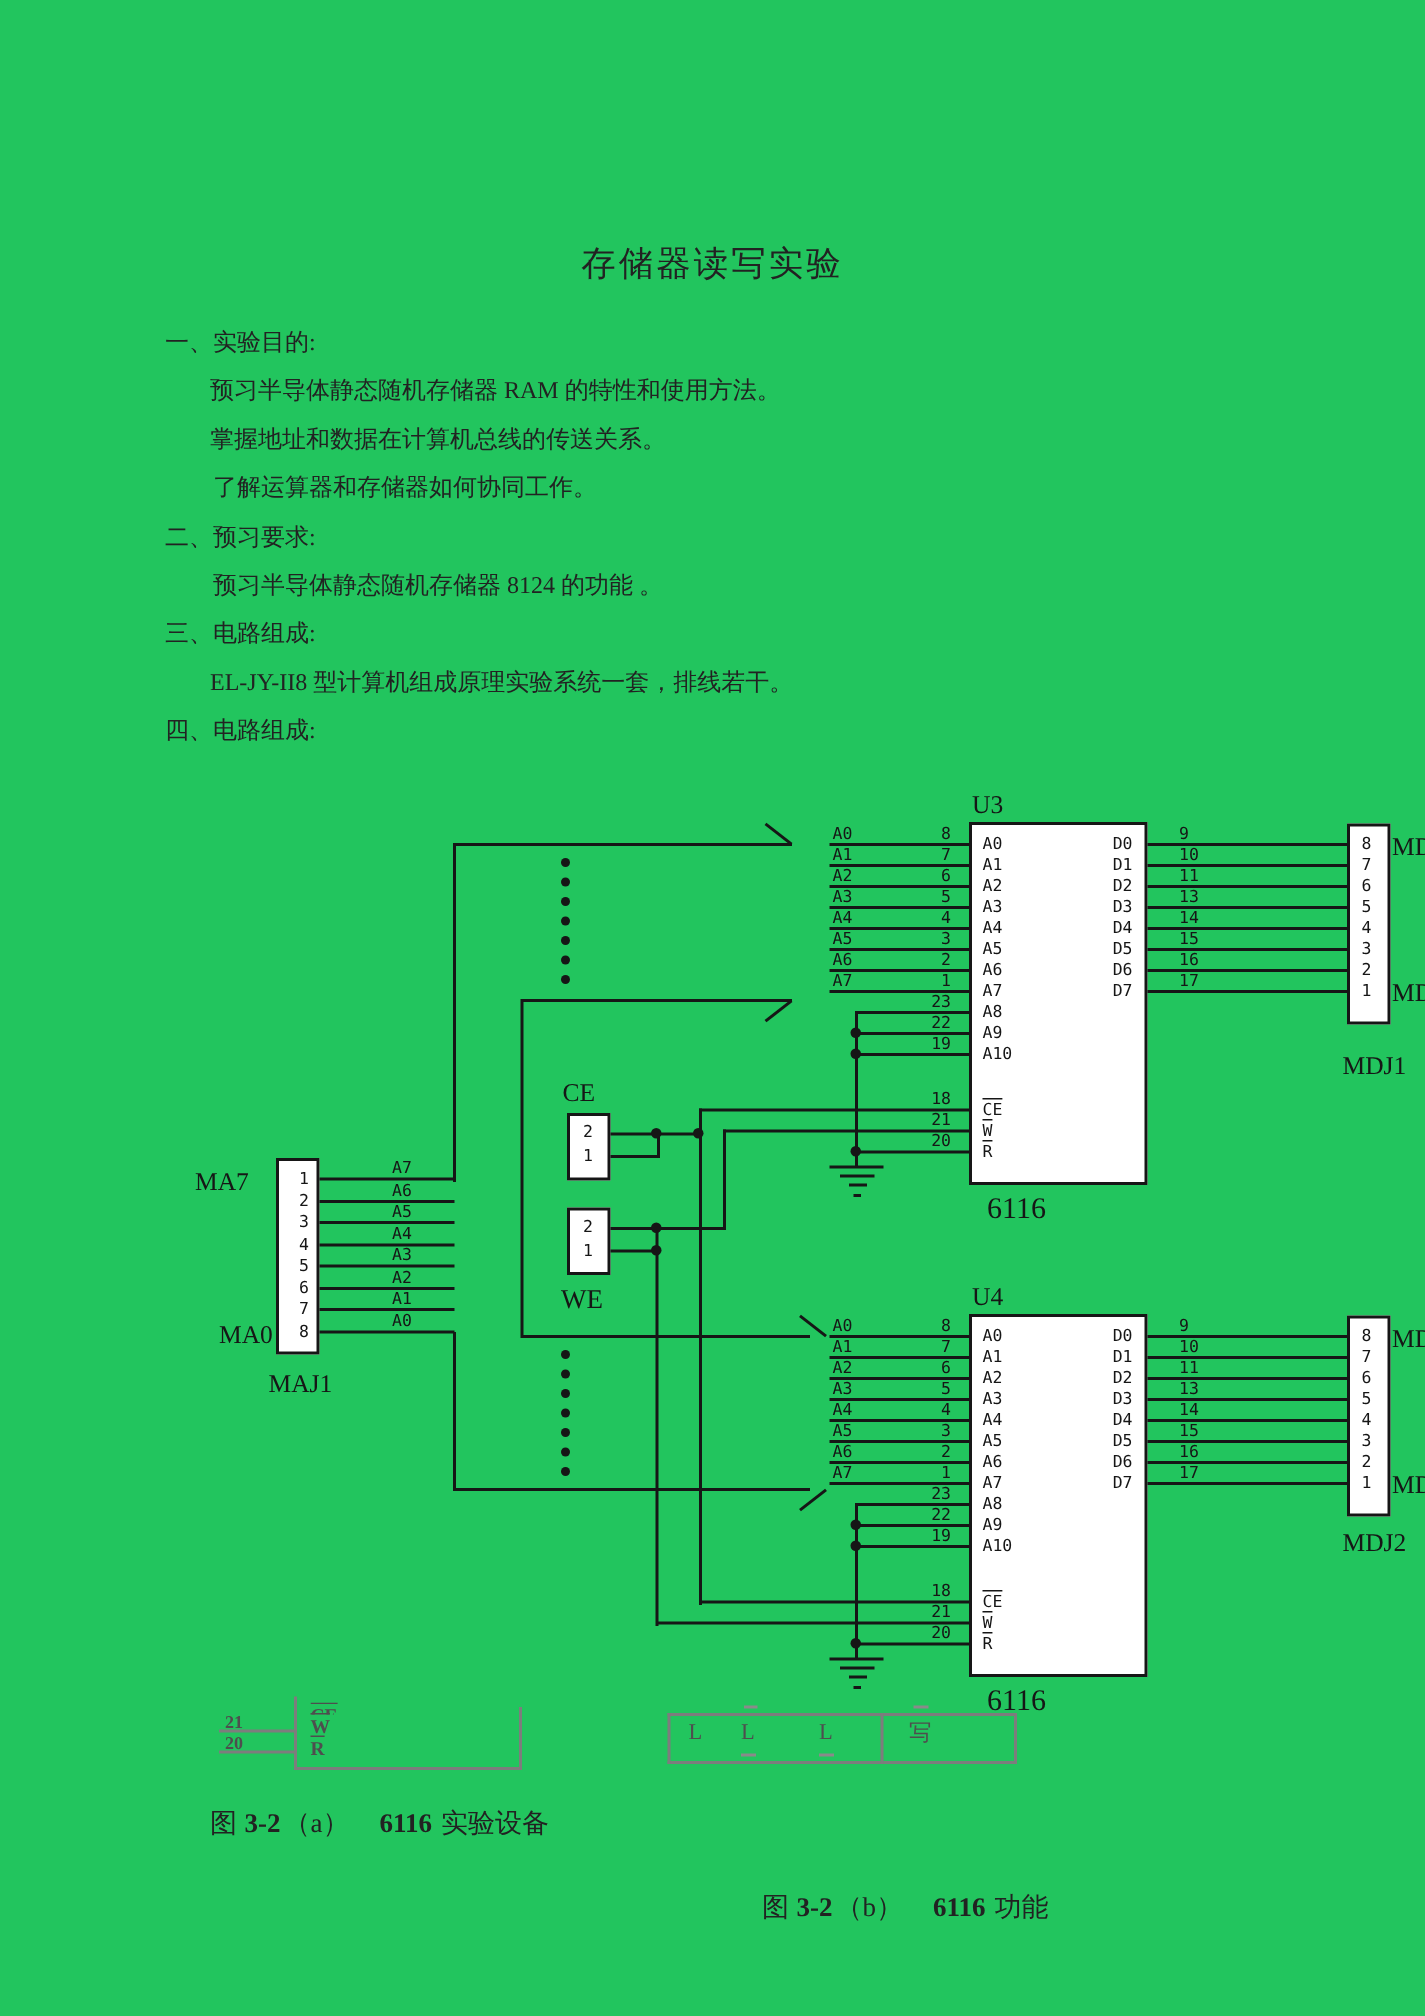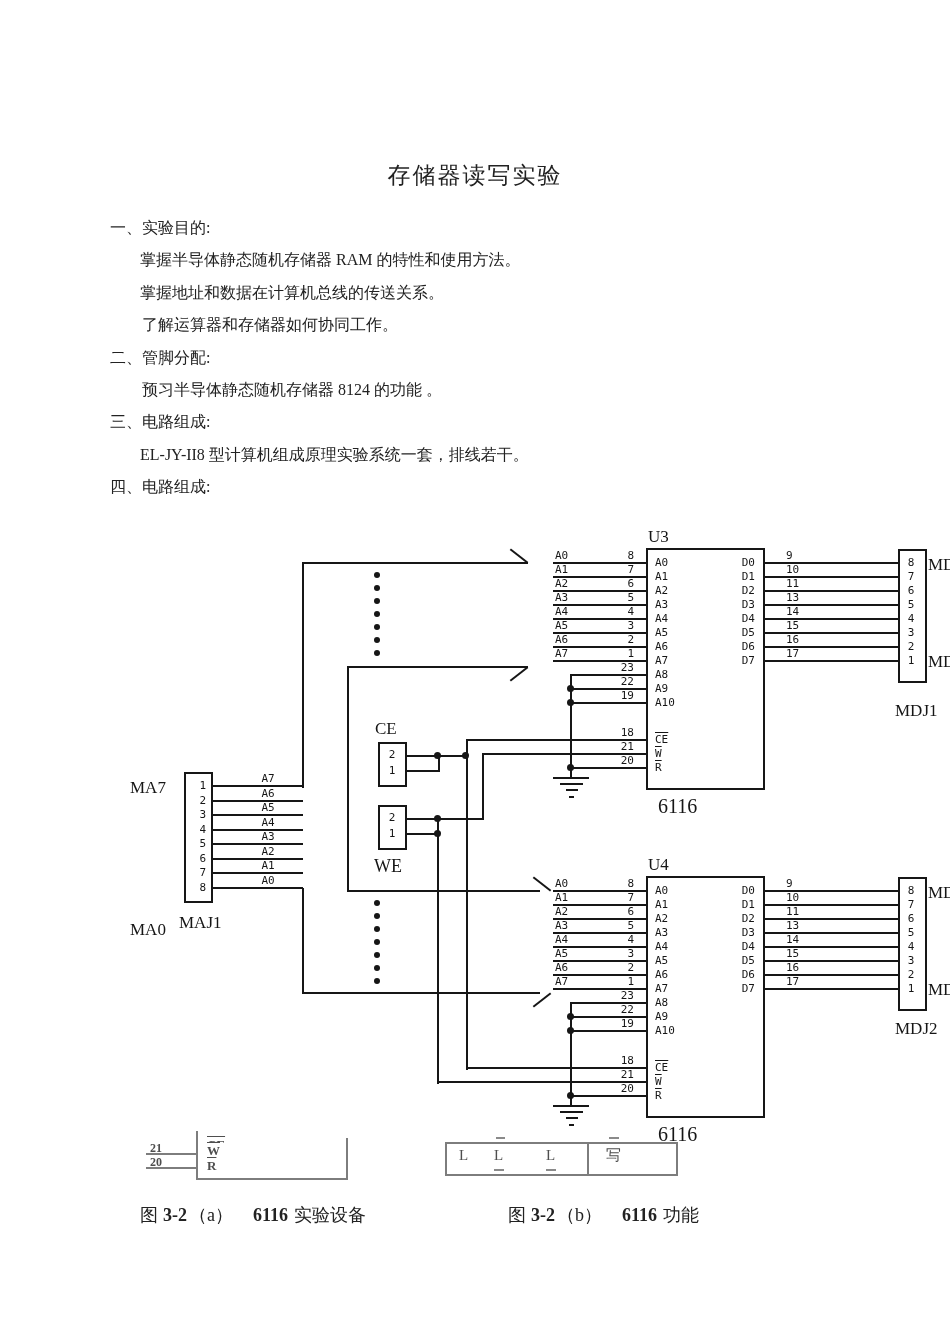--- a/index.html
+++ b/index.html
@@ -1,16 +1,16 @@
 <!DOCTYPE html>
 <html><head>
 <meta charset="utf-8">
 <style>
   html,body{margin:0;padding:0;background:#e8e8e8;}
-  .page{position:relative;width:950px;height:1344px;background:#ffffff;overflow:hidden;
+  .page{position:relative;width:950px;height:1344px;background:#22c55e;overflow:hidden;
         font-family:"Liberation Serif",serif;color:#1a1a1a;margin:0 auto;}
   .title{position:absolute;top:160px;left:0;width:100%;text-align:center;
          font-size:23px;letter-spacing:2px;color:#222;}
   .dl{position:absolute;font-size:16px;white-space:pre;color:#222;}
   
   .hl{position:absolute;height:2px;background:#161616;}
   .vl{position:absolute;width:2px;background:#161616;}
   .box{position:absolute;border:2px solid #161616;background:#fff;box-sizing:border-box;}
   .dot{position:absolute;width:7px;height:7px;background:#161616;border-radius:50%;}
   .bdot{position:absolute;width:6px;height:6px;background:#161616;border-radius:50%;}
@@ -32,31 +32,31 @@
   .cap .rest{margin-left:6px;}
   .clipwrap{position:absolute;overflow:hidden;}
 </style>
 </head>
 <body>
 
 <div class="page">
 
   <div class="title">存储器读写实验</div>
   <div class="dl" style="left:110px;top:218px;">一、实验目的:</div>
-  <div class="dl" style="left:140px;top:250px;">掌握半导体静态随机存储器 RAM 的特性和使用方法。</div>
+  <div class="dl" style="left:140px;top:250px;">预习半导体静态随机存储器 RAM 的特性和使用方法。</div>
   <div class="dl" style="left:142px;top:315px;">了解运算器和存储器如何协同工作。</div>
   <div class="dl" style="left:140px;top:283px;">掌握地址和数据在计算机总线的传送关系。</div>
-  <div class="dl" style="left:110px;top:348px;">二、管脚分配:</div>
+  <div class="dl" style="left:110px;top:348px;">二、预习要求:</div>
   <div class="dl" style="left:142px;top:380px;">预习半导体静态随机存储器 8124 的功能 。</div>
   <div class="dl" style="left:110px;top:412px;">三、电路组成:</div>
   <div class="dl" style="left:140px;top:445px;">EL-JY-II8 型计算机组成原理实验系统一套，排线若干。</div>
   <div class="dl" style="left:110px;top:477px;">四、电路组成:</div>
 
   <div class="big" style="left:130px;top:778px;">MA7</div>
-  <div class="big" style="left:130px;top:880px;margin-top:40px;">MA0</div>
+  <div class="big" style="left:146px;top:880px;">MA0</div>
   <div class="box" style="left:184px;top:772px;width:29px;height:131px;"></div>
   <div class="pl pr" style="left:184px;top:779px;width:22px;">1</div>
   <div class="pl pr" style="left:184px;top:794px;width:22px;">2</div>
   <div class="pl pr" style="left:184px;top:808px;width:22px;">3</div>
   <div class="pl pr" style="left:184px;top:823px;width:22px;">4</div>
   <div class="pl pr" style="left:184px;top:837px;width:22px;">5</div>
   <div class="pl pr" style="left:184px;top:852px;width:22px;">6</div>
   <div class="pl pr" style="left:184px;top:866px;width:22px;">7</div>
   <div class="pl pr" style="left:184px;top:881px;width:22px;">8</div>
   <div class="hl" style="left:213px;top:785px;width:90px;"></div>
@@ -359,17 +359,17 @@
   <div class="gtx" style="left:546px;top:1147px;font-size:15px;">L</div>
   <div class="gtx" style="left:606px;top:1146px;font-size:15px;">写</div>
   <div class="gmk" style="left:496px;top:1137px;width:9px;"></div>
   <div class="gmk" style="left:609px;top:1137px;width:10px;"></div>
   <div class="gmk" style="left:494px;top:1169px;width:10px;"></div>
   <div class="gmk" style="left:546px;top:1169px;width:10px;"></div>
 
   <div class="cap" style="left:140px;top:1203px;">
     <span>图</span><span class="num">3-2</span><span class="sub">（a）</span><span class="part">6116</span><span class="rest">实验设备</span>
   </div>
-  <div class="cap" style="left:508px;top:1203px;">
+  <div class="cap" style="left:508px;top:1259px;">
     <span>图</span><span class="num">3-2</span><span class="sub">（b）</span><span class="part">6116</span><span class="rest">功能</span>
   </div>
 
 </div>
 
 </body></html>

